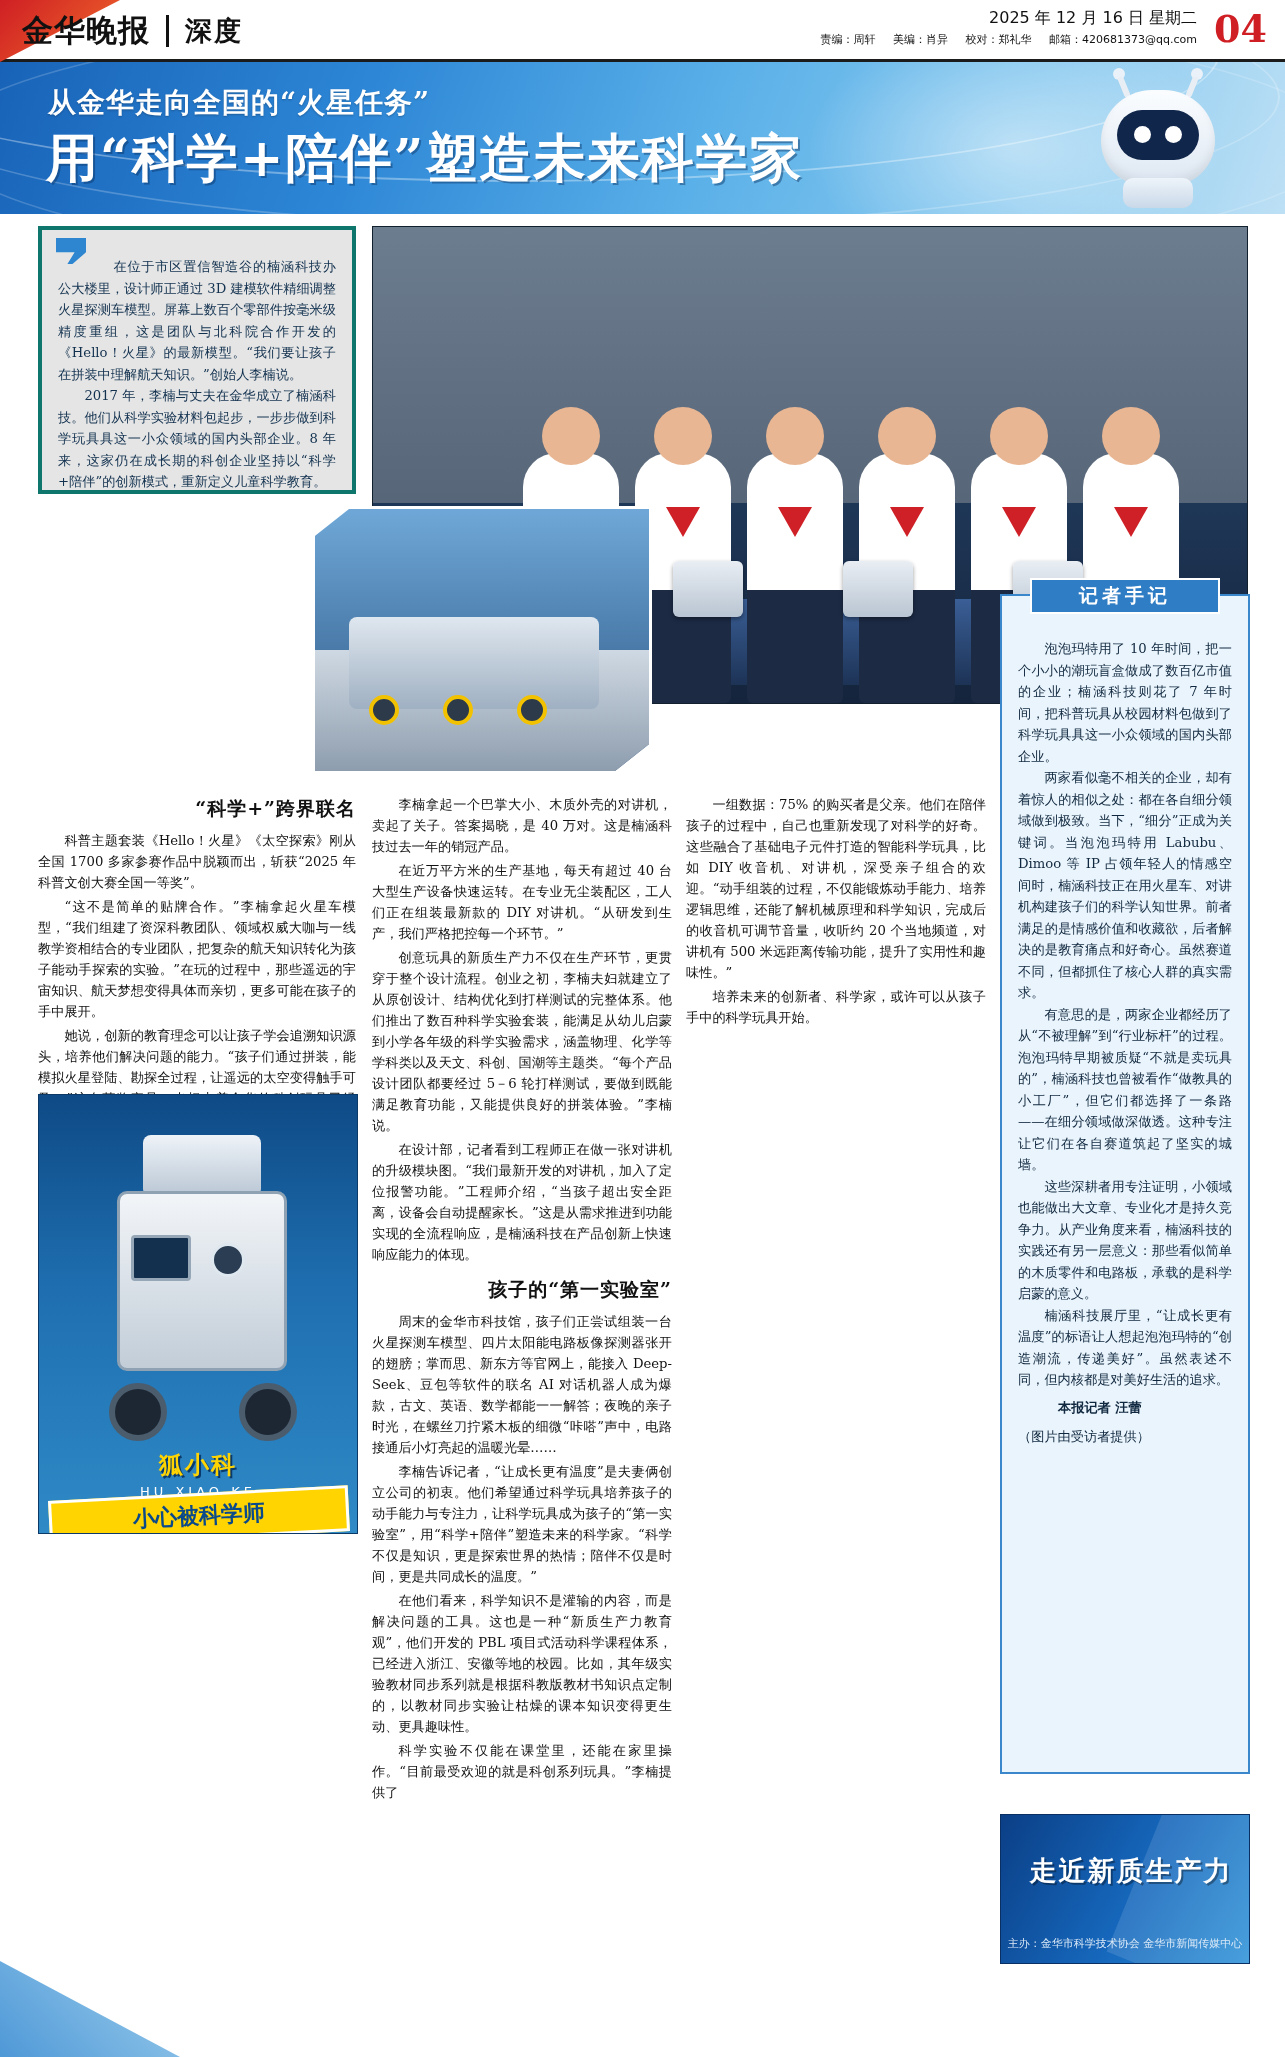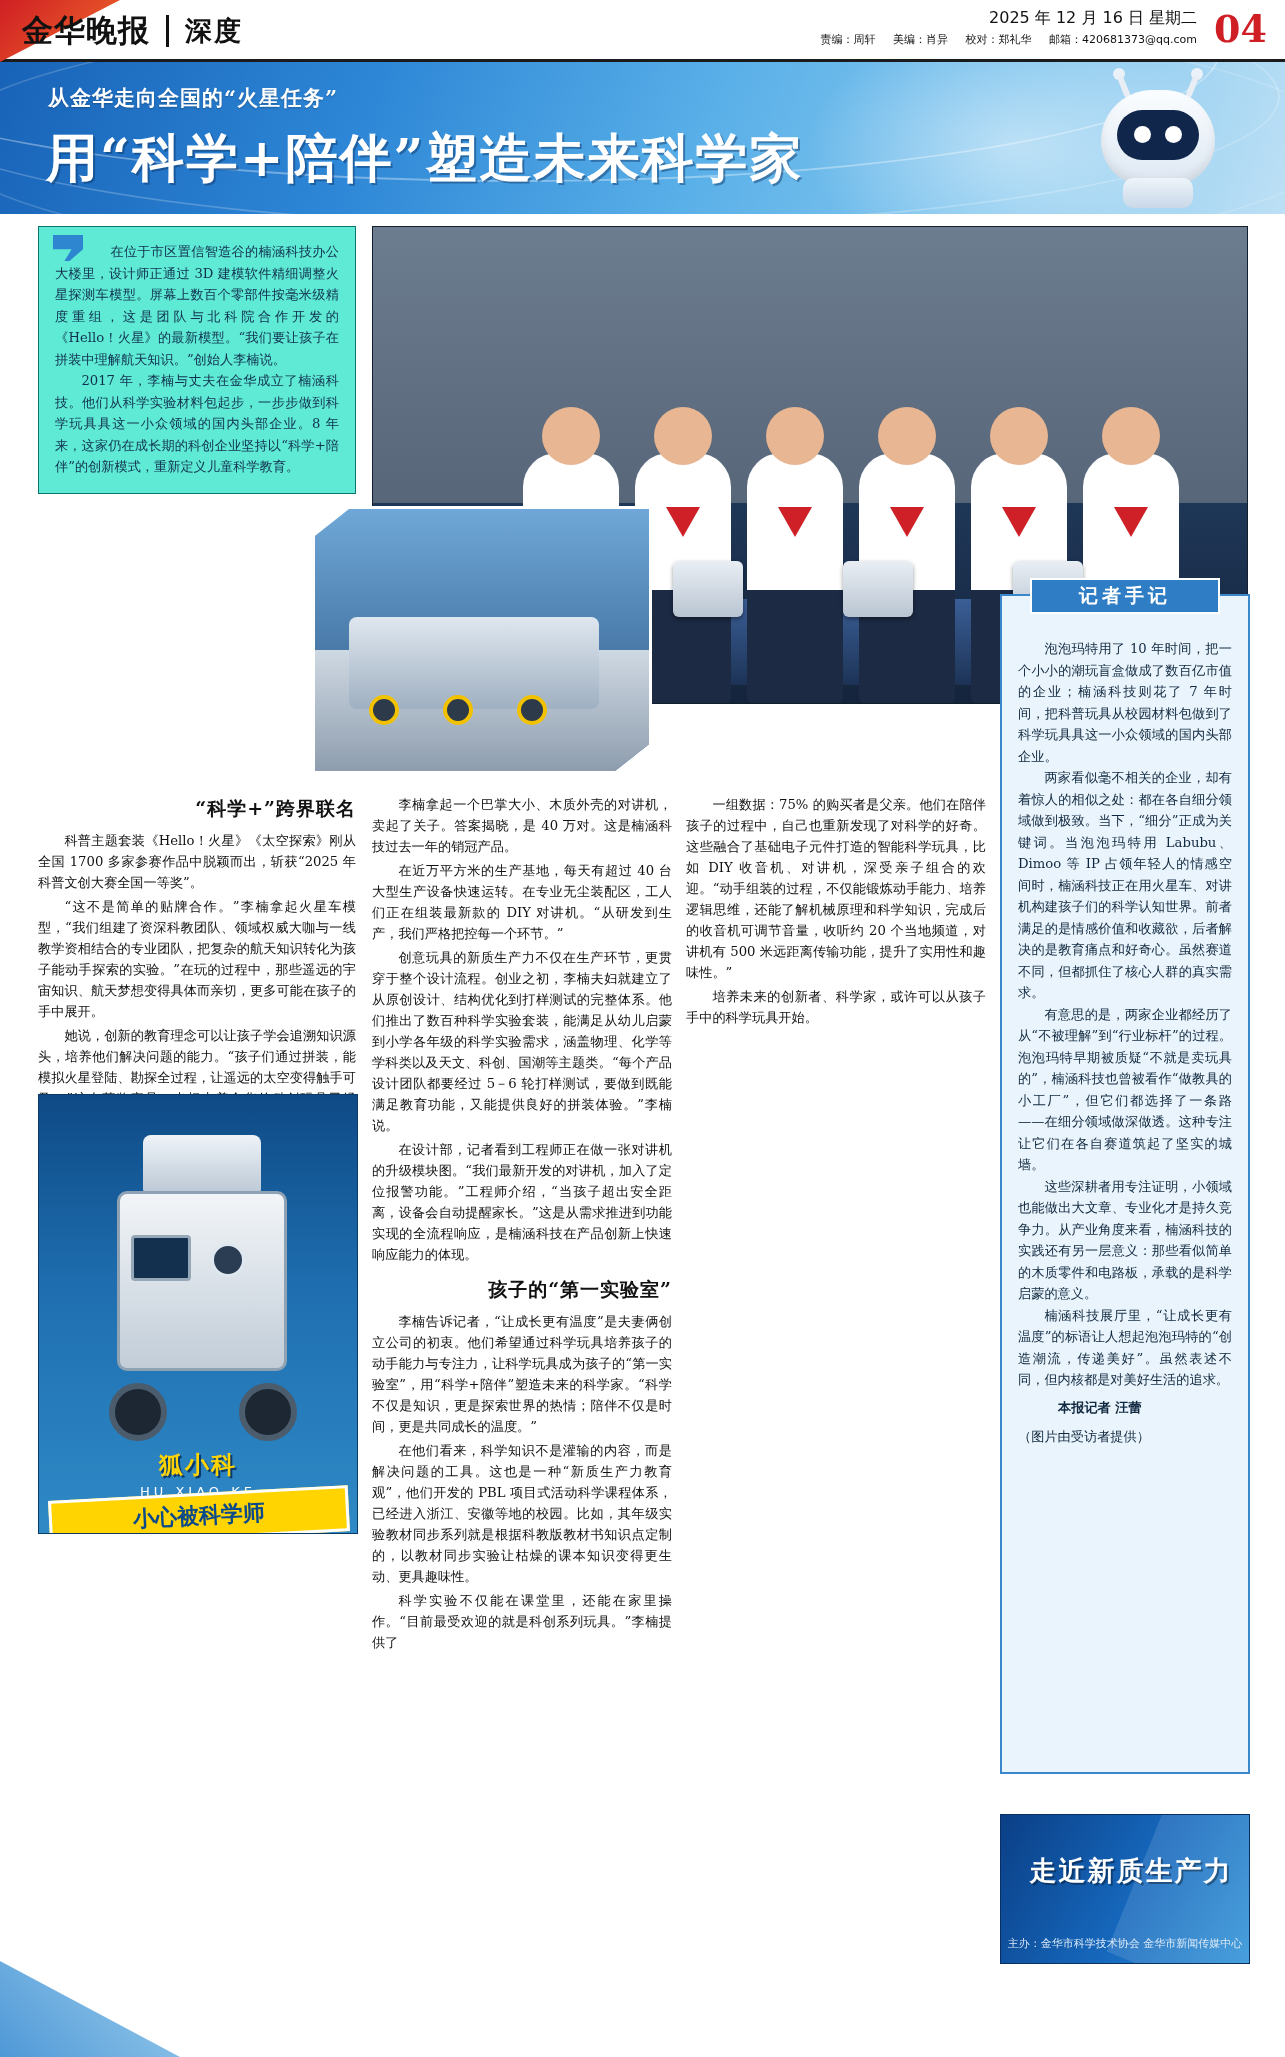--- a/index.html
+++ b/index.html
@@ -67,21 +67,21 @@
   .banner .w1 { left: -180px; top: -140px; }
   .banner .w2 { left: -120px; top: -95px; border-color: rgba(255,255,255,0.22); }
   .banner .w3 { left: -60px;  top: -50px; border-color: rgba(255,255,255,0.18); }
   .banner .glow {
     position: absolute; right: 60px; top: -40px; width: 420px; height: 250px;
     background: radial-gradient(ellipse at center, rgba(255,255,255,0.45), rgba(255,255,255,0) 70%);
   }
   .kicker {
     position: absolute; left: 48px; top: 22px;
     font-family: "DejaVu Serif", "Liberation Serif", serif;
-    font-size: 21px; font-weight: bold; color: #ffffff;
+    font-size: 28px; font-weight: bold; color: #ffffff;
     letter-spacing: 1px;
     text-shadow: 0 1px 2px rgba(0,0,0,0.25);
   }
   .headline {
     position: absolute; left: 46px; top: 62px;
     font-family: "DejaVu Serif", "Liberation Serif", serif;
     font-size: 52px; font-weight: bold; color: #ffffff;
     letter-spacing: 2px;
     text-shadow: 2px 2px 0 rgba(10,50,100,0.45);
   }
@@ -128,21 +128,21 @@
   .sub-head {
     font-family: "DejaVu Serif", "Liberation Serif", serif;
     font-size: 19px; font-weight: bold; color: #111;
     text-align: right; margin: 12px 0 8px;
     letter-spacing: 1px;
   }
 
   
   .lead-box {
     position: absolute; left: 38px; top: 12px; width: 318px; height: 268px;
-    background: #5eead4; border: 1px solid #0f766e; padding: 14px 16px 10px 16px;
+    background: #e5e5e5; border: 4px solid #0f766e; padding: 26px 16px 10px 16px;
   }
   .quote-mark {
     position: absolute; left: 14px; top: 8px;
     width: 30px; height: 26px; background: #2f86d0;
     clip-path: polygon(0 0, 100% 0, 100% 55%, 55% 100%, 38% 100%, 62% 55%, 0 55%);
   }
   .lead-box p {
     font-family: "DejaVu Serif", "Liberation Serif", serif;
     font-size: 13.2px; line-height: 21.5px; color: #12314f;
     text-align: justify; text-indent: 2em;
@@ -415,20 +415,21 @@
       <div class="ribbon">小心被科学师</div>
     </div>
 
     <div class="col col2" style="top:292px;">
       <div style="height:288px"></div>
       <p class="body-text">李楠拿起一个巴掌大小、木质外壳的对讲机，卖起了关子。答案揭晓，是 40 万对。这是楠涵科技过去一年的销冠产品。</p>
       <p class="body-text">在近万平方米的生产基地，每天有超过 40 台大型生产设备快速运转。在专业无尘装配区，工人们正在组装最新款的 DIY 对讲机。“从研发到生产，我们严格把控每一个环节。”</p>
       <p class="body-text">创意玩具的新质生产力不仅在生产环节，更贯穿于整个设计流程。创业之初，李楠夫妇就建立了从原创设计、结构优化到打样测试的完整体系。他们推出了数百种科学实验套装，能满足从幼儿启蒙到小学各年级的科学实验需求，涵盖物理、化学等学科类以及天文、科创、国潮等主题类。“每个产品设计团队都要经过 5－6 轮打样测试，要做到既能满足教育功能，又能提供良好的拼装体验。”李楠说。</p>
       <p class="body-text">在设计部，记者看到工程师正在做一张对讲机的升级模块图。“我们最新开发的对讲机，加入了定位报警功能。”工程师介绍，“当孩子超出安全距离，设备会自动提醒家长。”这是从需求推进到功能实现的全流程响应，是楠涵科技在产品创新上快速响应能力的体现。</p>
       <div class="sub-head">孩子的“第一实验室”</div>
+      <p class="body-text">周末的金华市科技馆，孩子们正尝试组装一台火星探测车模型、四片太阳能电路板像探测器张开的翅膀；掌而思、新东方等官网上，能接入 Deep-Seek、豆包等软件的联名 AI 对话机器人成为爆款，古文、英语、数学都能一一解答；夜晚的亲子时光，在螺丝刀拧紧木板的细微“咔嗒”声中，电路接通后小灯亮起的温暖光晕……</p>
       <p class="body-text">李楠告诉记者，“让成长更有温度”是夫妻俩创立公司的初衷。他们希望通过科学玩具培养孩子的动手能力与专注力，让科学玩具成为孩子的“第一实验室”，用“科学+陪伴”塑造未来的科学家。“科学不仅是知识，更是探索世界的热情；陪伴不仅是时间，更是共同成长的温度。”</p>
       <p class="body-text">在他们看来，科学知识不是灌输的内容，而是解决问题的工具。这也是一种“新质生产力教育观”，他们开发的 PBL 项目式活动科学课程体系，已经进入浙江、安徽等地的校园。比如，其年级实验教材同步系列就是根据科教版教材书知识点定制的，以教材同步实验让枯燥的课本知识变得更生动、更具趣味性。</p>
       <p class="body-text">科学实验不仅能在课堂里，还能在家里操作。“目前最受欢迎的就是科创系列玩具。”李楠提供了</p>
     </div>
 
     <div class="col col3" style="top:292px;">
       <div style="height:288px"></div>
       <p class="body-text">一组数据：75% 的购买者是父亲。他们在陪伴孩子的过程中，自己也重新发现了对科学的好奇。这些融合了基础电子元件打造的智能科学玩具，比如 DIY 收音机、对讲机，深受亲子组合的欢迎。“动手组装的过程，不仅能锻炼动手能力、培养逻辑思维，还能了解机械原理和科学知识，完成后的收音机可调节音量，收听约 20 个当地频道，对讲机有 500 米远距离传输功能，提升了实用性和趣味性。”</p>
       <p class="body-text">培养未来的创新者、科学家，或许可以从孩子手中的科学玩具开始。</p>
     </div>

